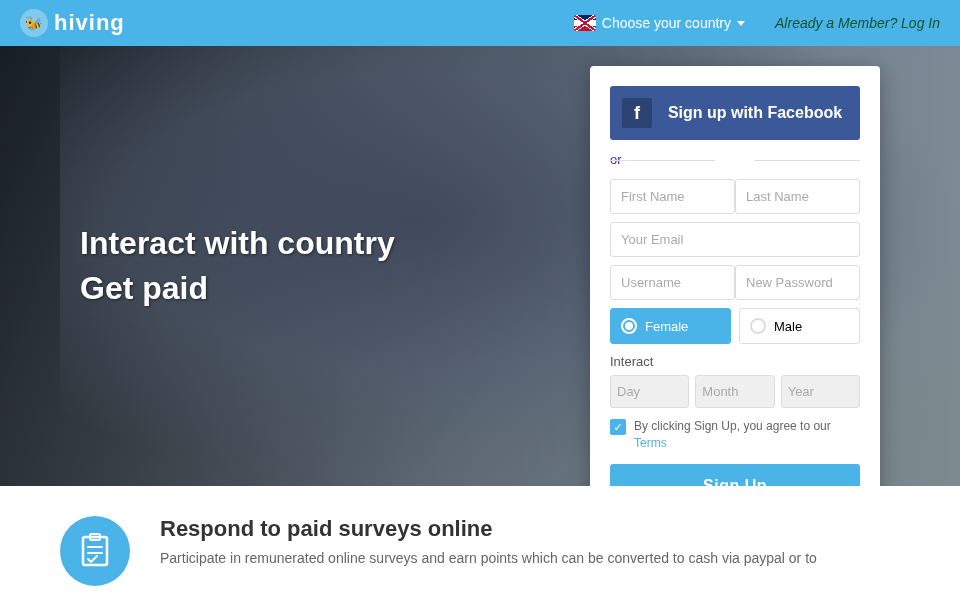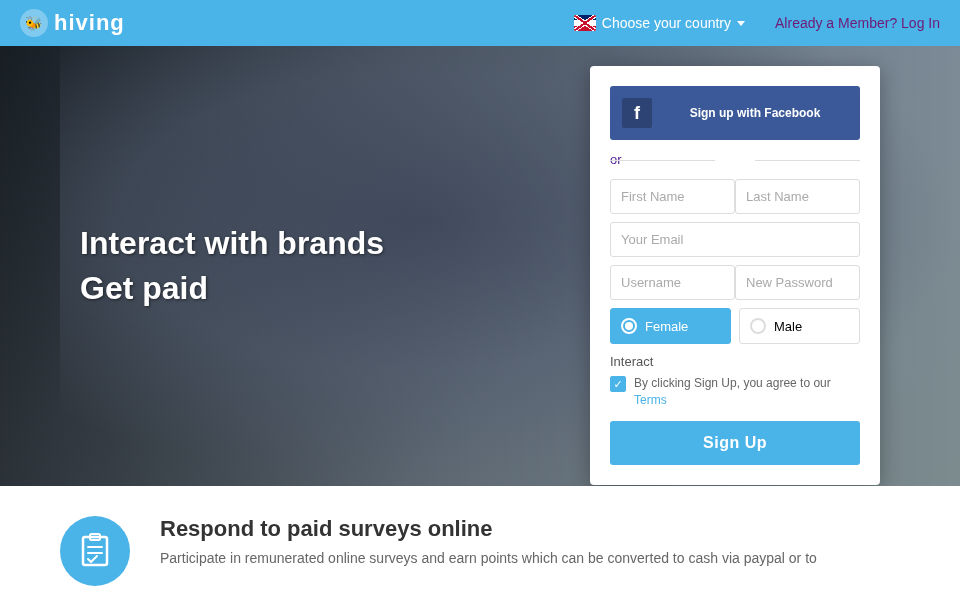--- a/index.html
+++ b/index.html
@@ -69,24 +69,25 @@
     }
     .chevron-down {
       display: inline-block;
       width: 0;
       height: 0;
       border-left: 4px solid transparent;
       border-right: 4px solid transparent;
       border-top: 5px solid white;
     }
     .header-login {
-      color: #701a75;
+      color: #14532d;
       font-size: 14px;
       cursor: pointer;
       text-decoration: none;
+      font-style: italic;
     }
 
     
     .hero {
       position: relative;
       height: 440px;
       background: linear-gradient(to right, rgba(0,0,0,0.6) 0%, rgba(0,0,0,0.3) 50%, rgba(0,0,0,0.1) 100%);
       display: flex;
       align-items: center;
       overflow: hidden;
@@ -168,21 +169,21 @@
       align-items: center;
       justify-content: center;
       border-radius: 2px;
       font-size: 18px;
       font-weight: bold;
       flex-shrink: 0;
     }
     .facebook-btn-text {
       flex: 1;
       text-align: center;
-      font-size: 12px;
+      font-size: 16px;
       font-weight: bold;
     }
     .or-divider {
       text-align: left;
       color: #4c1d95;
       font-size: 13px;
       margin: 12px 0;
       position: relative;
     }
     .or-divider::before, .or-divider::after {
@@ -374,21 +375,21 @@
   </div>
 </header>
 
 <section class="hero">
   <div class="hero-bg"></div>
   <div class="hero-bg-overlay"></div>
   <div class="hero-person"></div>
 
   <div class="hero-content">
     <div class="hero-title">
-      <div>Interact with brands</div>
+      <div>Interact with country</div>
       <div>Get paid</div>
     </div>
   </div>
 
   <div class="signup-card">
     <button class="facebook-btn">
       <div class="facebook-btn-icon">f</div>
       <span class="facebook-btn-text">Sign up with Facebook</span>
     </button>
 
@@ -415,20 +416,31 @@
         <div class="radio-circle filled"></div>
         <span>Female</span>
       </div>
       <div class="gender-option">
         <div class="radio-circle-outer"></div>
         <span>Male</span>
       </div>
     </div>
 
     <div class="birthday-label">Interact</div>
+    <div class="birthday-row">
+      <select class="birthday-select">
+        <option textcontent="Day">Day</option>
+      </select>
+      <select class="birthday-select">
+        <option textcontent="Month">Month</option>
+      </select>
+      <select class="birthday-select">
+        <option textcontent="Year">Year</option>
+      </select>
+    </div>
 
     <div class="terms-row">
       <div class="terms-checkbox"></div>
       <span class="terms-text">
         <span>By clicking Sign Up, you agree to our</span>
         <a class="terms-link" href="#">Terms</a>
       </span>
     </div>
 
     <button class="signup-btn">Sign Up</button>

